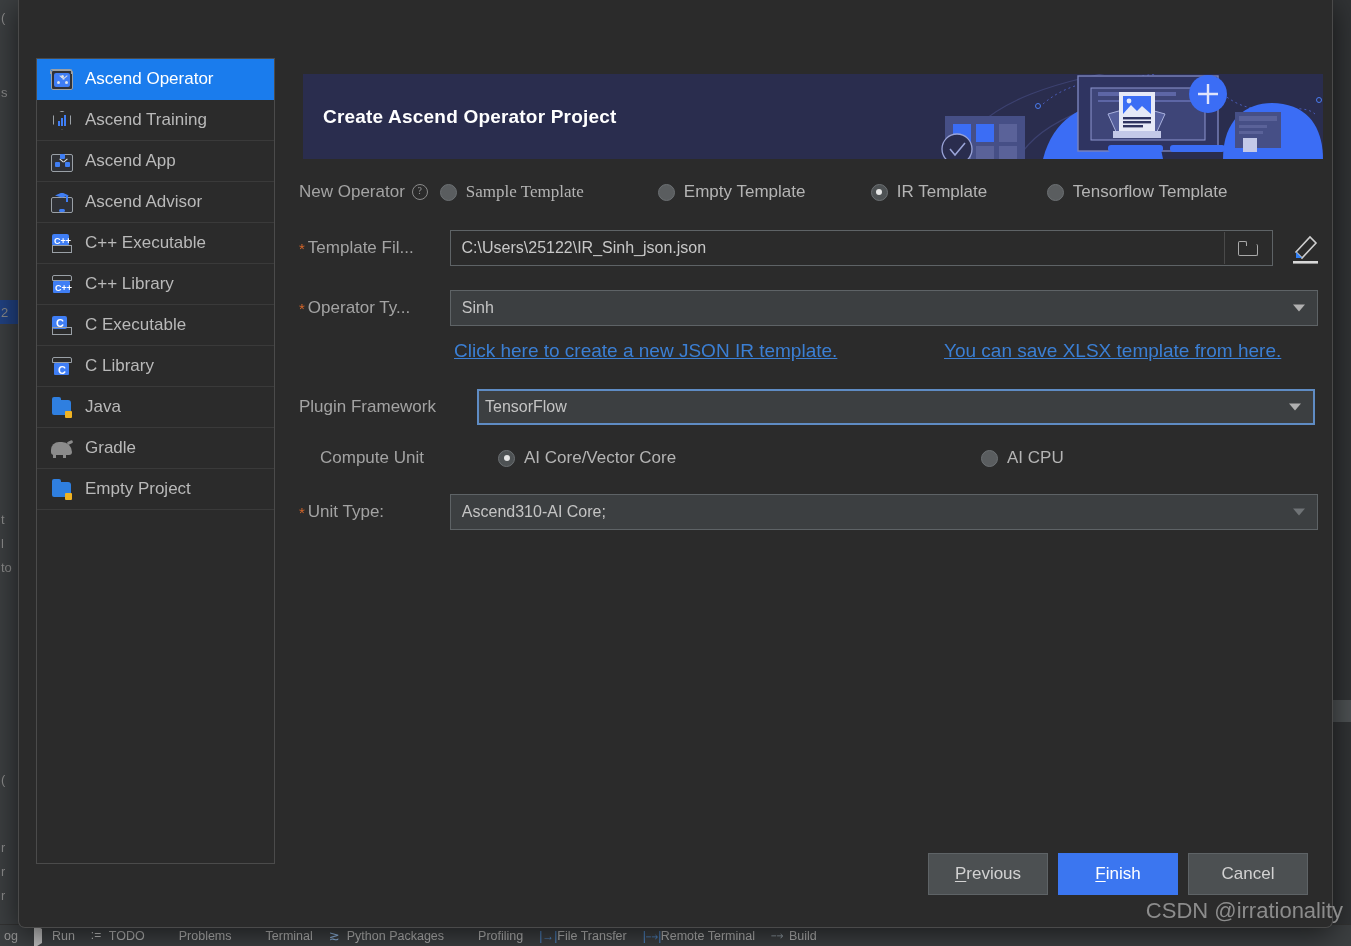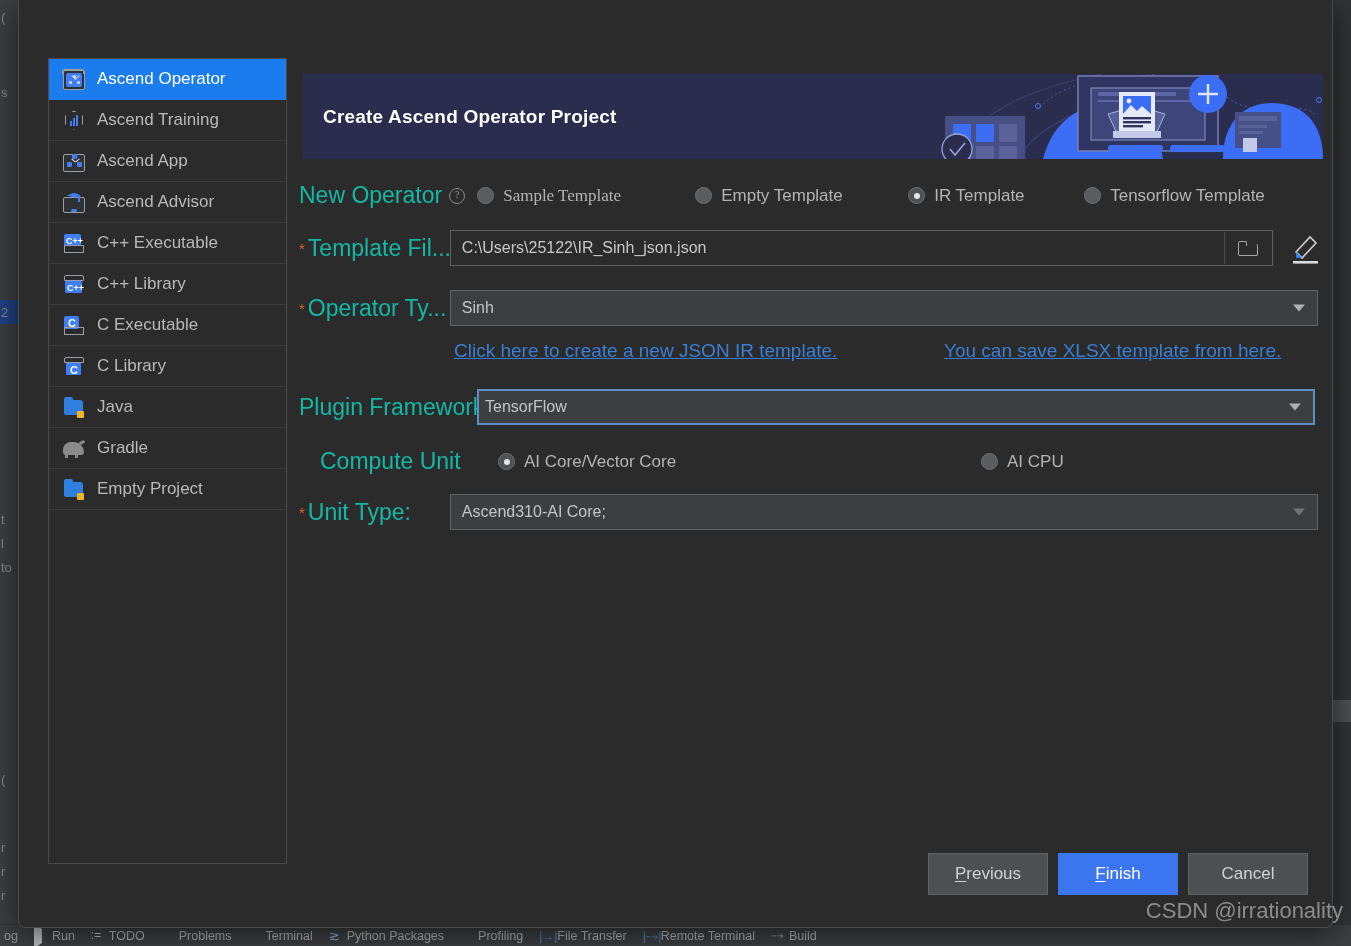--- a/index.html
+++ b/index.html
@@ -117,21 +117,20 @@
   }
 
   
   #catlist {
     position: absolute; left: 17px; top: 58px;
     width: 239px; height: 806px;
     background: #2b2b2b;
     border: 1px solid #4b4b4b;
     box-sizing: border-box;
     overflow: hidden;
-    margin-left: 12px;
   }
   .cat {
     height: 41px;
     display: flex; align-items: center;
     padding-left: 14px;
     box-sizing: border-box;
     color: #b9b9b9;
     font-size: 17px;
     border-bottom: 1px solid #3a3a3a;
     cursor: default;
@@ -162,21 +161,21 @@
     overflow: hidden;
   }
   #banner-title {
     position: absolute; left: 20px; top: 32px;
     color: #ffffff; font-size: 19px; font-weight: bold;
     letter-spacing: 0.2px;
   }
   #banner svg { position:absolute; right:0; top:0; }
 
   .row { position: absolute; left: 12px; width: 1024px; display: flex; align-items: center; }
-  .lbl { color: #14b8a6; font-size: 23px; white-space: nowrap; }
+  .lbl { color: #a3a3a3; font-size: 17px; white-space: nowrap; }
   .req { color: #d4662a; font-size: 15px; margin-right: 3px; }
 
   .radio {
     width: 17px; height: 17px; border-radius: 50%;
     background: #5a5d5f; border: 1px solid #6c7073;
     box-sizing: border-box; flex: none;
     display: flex; align-items: center; justify-content: center;
     margin-right: 9px;
   }
   .radio.on { background: #4e5254; }

